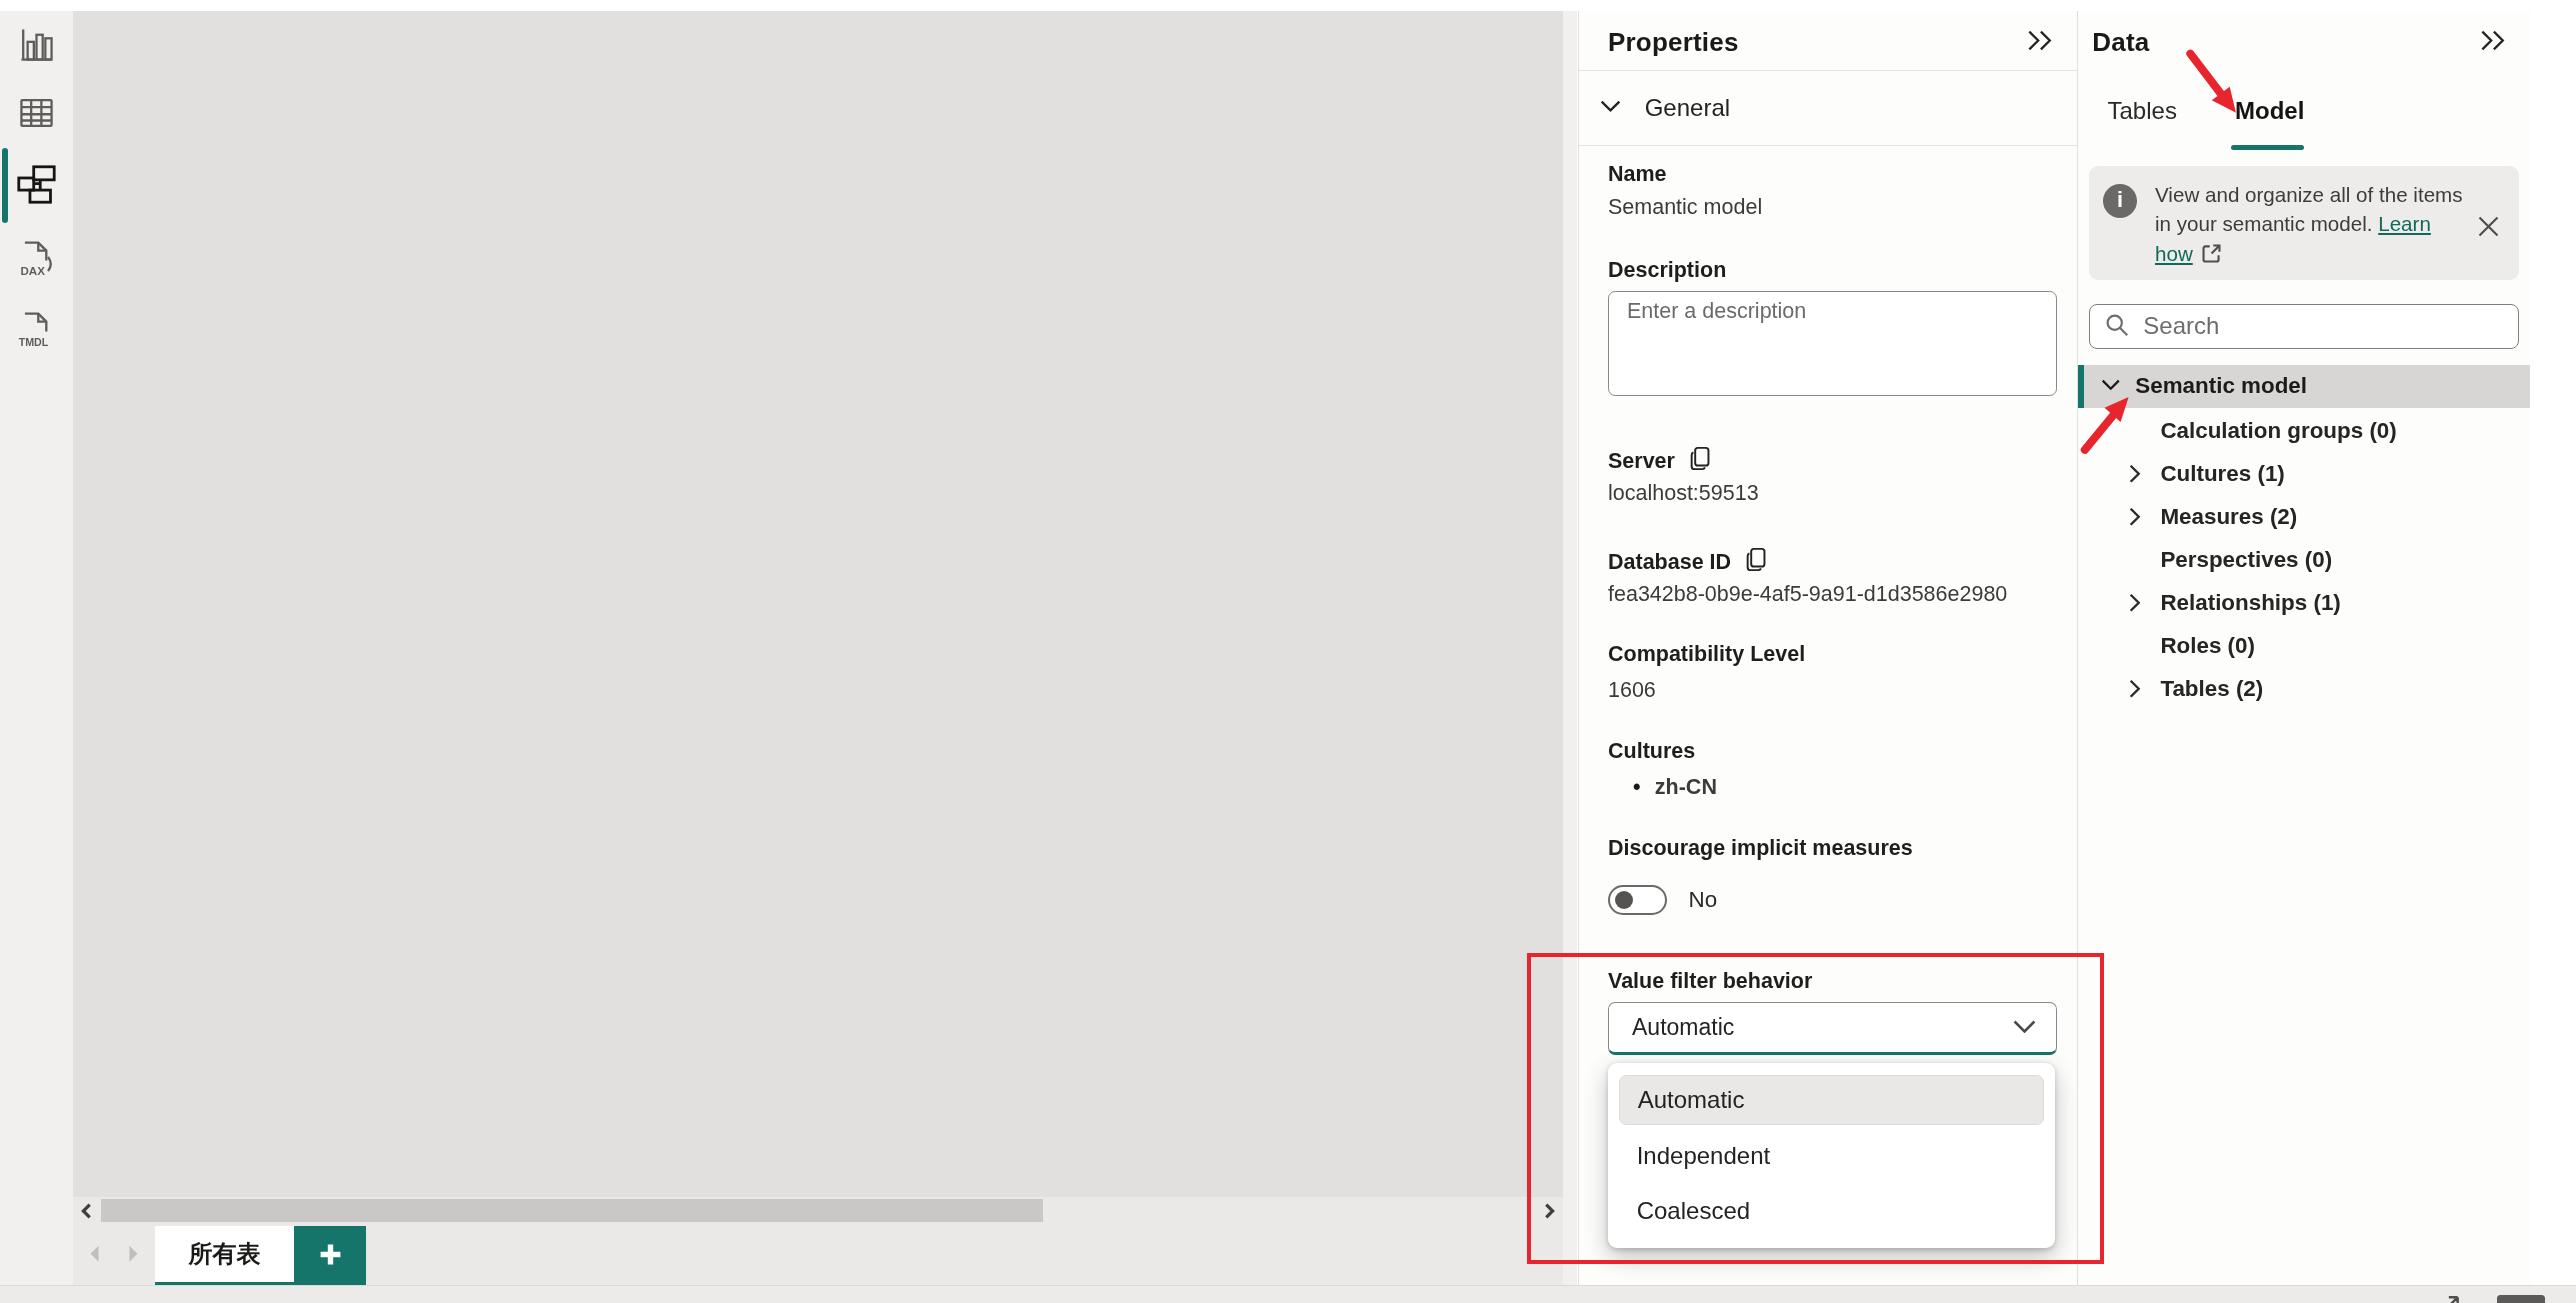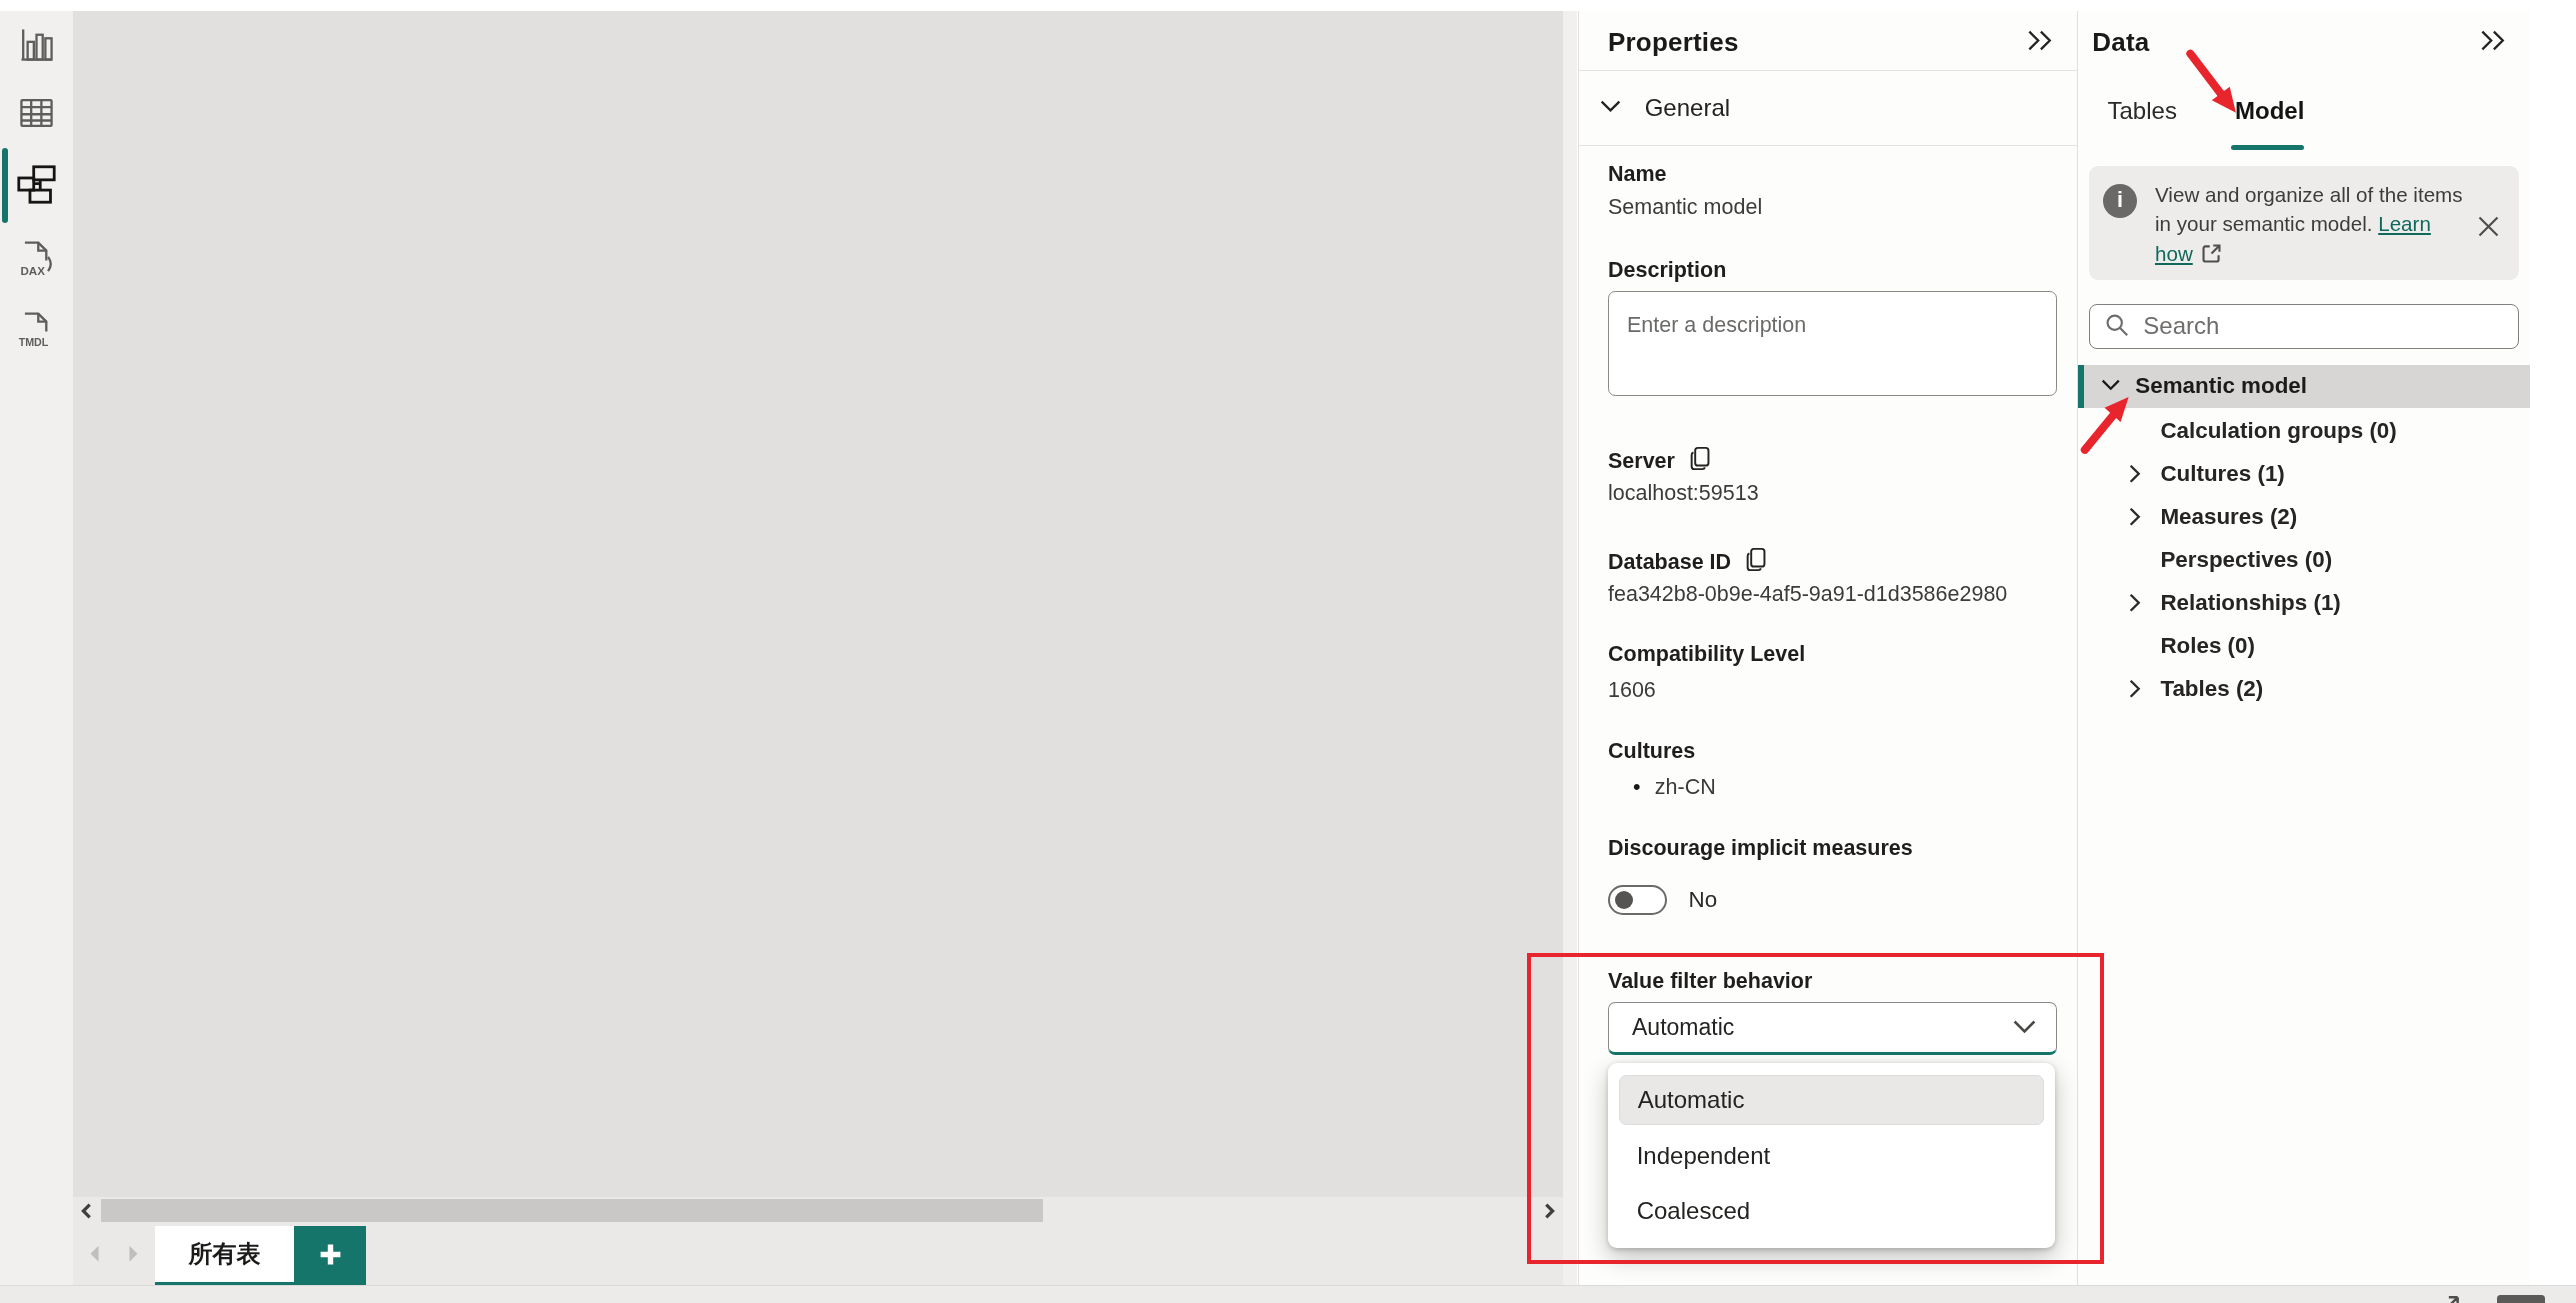--- a/index.html
+++ b/index.html
@@ -33,23 +33,23 @@
   .panel-title { position:absolute; left:29px; top:16px; font-size:26px; font-weight:700; color:#1b1a19; letter-spacing:0.2px; }
   .data .panel-title { left:14.3px; }
   .collapse-btn { position:absolute; right:19.7px; top:14.3px; width:34px; height:32px; display:flex; align-items:center; justify-content:center; }
 
   
   .section-row { position:absolute; top:60px; left:0; right:0; height:75px; border-bottom:1.8px solid #e5e3e1; display:flex; align-items:center; gap:23px; padding-left:19.7px; }
   .section-label { font-size:24px; color:#242321; }
   .f-label { position:absolute; left:29px; font-size:21.5px; font-weight:650; color:#1f1e1d; display:flex; align-items:center; gap:14.3px; }
   .f-value { position:absolute; left:29px; font-size:21.5px; color:#3c3b39; }
   .desc-area { position:absolute; left:29px; top:280px; width:449px; height:105px; border:1.8px solid #8a8886; border-radius:7.2px; background:#fff;
-               font-family:"Liberation Sans",sans-serif; font-size:21.5px; color:#242321; padding:21px 18px; resize:none; outline:none; }
+               font-family:"Liberation Sans",sans-serif; font-size:21.5px; color:#242321; padding:7px 18px; resize:none; outline:none; }
   .desc-area::placeholder { color:#6c6a68; }
-  .bullet-item { position:absolute; left:54px; font-size:21.5px; color:#3c3b39; }
+  .bullet-item { position:absolute; left:54px; font-size:21.5px; color:#3c3b39;font-weight:bold; }
   .bullet-item::before { content:"•"; margin-right:14.3px; color:#1b1a19; }
   .toggle-row { position:absolute; left:29px; top:873px; height:32px; display:flex; align-items:center; gap:21.5px; }
   .toggle { width:59px; height:30px; border:2.2px solid #6c6a68; border-radius:16px; background:#fff; position:relative; }
   .toggle .knob { position:absolute; left:4.5px; top:4px; width:18px; height:18px; border-radius:50%; background:#565452; }
   .toggle-text { font-size:22.4px; color:#2b2a29; }
   .select-box { position:absolute; left:29px; top:991px; width:449px; height:53px; background:#fff; border:1.8px solid #8a8886; border-bottom:3.6px solid #15756a; border-radius:7.2px;
                 display:flex; align-items:center; justify-content:space-between; padding:0 18px 0 23px; font-size:23px; color:#242321; }
   .dropdown { position:absolute; left:29px; top:1052px; width:447px; background:#ffffff; border-radius:9px; z-index:5;
               box-shadow:0 9px 25px rgba(0,0,0,.24), 0 1.8px 5.4px rgba(0,0,0,.18); padding:12.5px 10.7px; }
   .dd-option { height:50px; display:flex; align-items:center; padding-left:18px; font-size:24px; color:#242321; border-radius:7.2px; margin-bottom:5.4px; }

